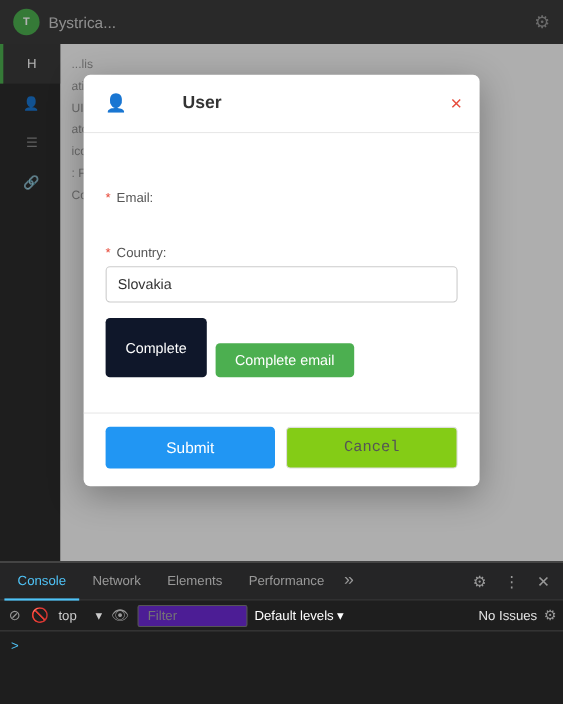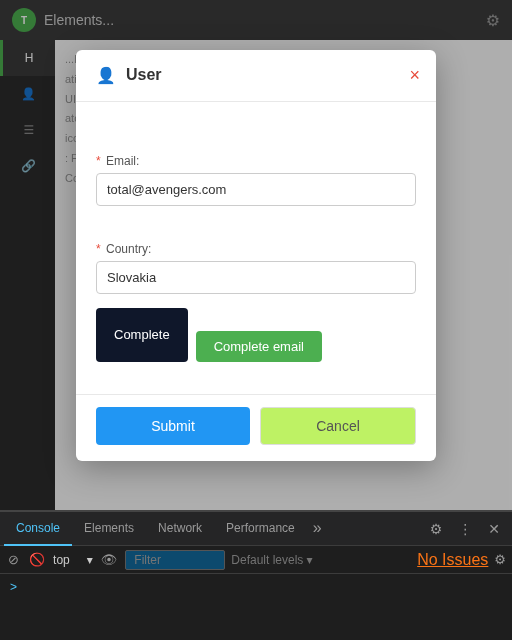--- a/index.html
+++ b/index.html
@@ -125,20 +125,21 @@
 
     .modal-icon {
       color: #555;
       font-size: 16px;
     }
 
     .modal-title {
       font-size: 16px;
       font-weight: 600;
       color: #333;
+      margin-left: 40px;
     }
 
     .modal-close {
       position: absolute;
       right: 16px;
       top: 50%;
       transform: translateY(-50%);
       color: #e74c3c;
       font-size: 18px;
       cursor: pointer;
@@ -222,27 +223,28 @@
       border: none;
       border-radius: 4px;
       padding: 10px;
       font-size: 14px;
       font-weight: 500;
       cursor: pointer;
     }
 
     .btn-cancel {
       flex: 1;
-      background: #bef264;
+      background: #84cc16;
       color: #555;
       border: 1px solid #ddd;
       border-radius: 4px;
       padding: 10px;
       font-size: 14px;
       cursor: pointer;
+      font-family: Liberation Mono, monospace;
     }
 
     
     .devtools {
       position: absolute;
       bottom: 0;
       left: 0;
       right: 0;
       height: 130px;
       background: #1e1e1e;
@@ -318,46 +320,45 @@
       align-items: center;
       gap: 17px;
       background: none;
       border: none;
       color: #ccc;
       font-size: 12px;
       cursor: pointer;
     }
 
     .devtools-filter {
-      background: #0c4a6e;
+      background: #4c1d95;
       border: 1px solid #555;
       border-radius: 2px;
       color: #ccc;
       font-size: 12px;
       padding: 2px 8px;
       width: 100px;
       outline: none;
     }
 
     .devtools-levels {
       display: flex;
       align-items: flex-start;
       gap: 3px;
       background: none;
       border: none;
-      color: #737373;
+      color: #ffffff;
       font-size: 12px;
       cursor: pointer;
     }
 
     .devtools-no-issues {
       margin-left: auto;
-      color: #f97316;
-      font-size: 16px;
-      text-decoration: underline;
+      color: #e5e5e5;
+      font-size: 12px;
     }
 
     .devtools-settings-sm {
       color: #999;
       font-size: 13px;
       cursor: pointer;
     }
 
     .devtools-content {
       padding: 6px 10px;
@@ -374,21 +375,21 @@
     }
   </style>
 </head>
 <body>
 
 <div class="app-bg">
   <div class="app-topbar">
     <div class="app-logo">
       <span>T</span>
     </div>
-    <span class="app-title">Elements...</span>
+    <span class="app-title">Bystrica...</span>
     <span class="app-gear">⚙</span>
   </div>
 
   <div class="app-sidebar">
     <div class="app-sidebar-item active">H</div>
     <div class="app-sidebar-item">👤</div>
     <div class="app-sidebar-item">☰</div>
     <div class="app-sidebar-item">🔗</div>
   </div>
 
@@ -408,21 +409,20 @@
       <button class="modal-close">×</button>
     </div>
 
     <div class="modal-body">
 
       <div class="form-group">
         <label class="form-label">
           <span class="required">*</span>
           <span>Email:</span>
         </label>
-        <input class="form-input" type="text" value="total@avengers.com" style="">
       </div>
 
       <div class="form-group">
         <label class="form-label">
           <span class="required">*</span>
           <span>Country:</span>
         </label>
         <input class="form-input" type="text" value="Slovakia" style="">
       </div>
 
@@ -436,22 +436,22 @@
     <div class="modal-footer">
       <button class="btn-submit">Submit</button>
       <button class="btn-cancel">Cancel</button>
     </div>
   </div>
 </div>
 
 <div class="devtools">
   <div class="devtools-tabs">
     <div class="devtools-tab active">Console</div>
+    <div class="devtools-tab">Network</div>
     <div class="devtools-tab">Elements</div>
-    <div class="devtools-tab">Network</div>
     <div class="devtools-tab">Performance</div>
     <div class="devtools-tab-more devtools-tab">»</div>
     <div class="devtools-right-icons">
       <span class="devtools-icon">⚙</span>
       <span class="devtools-icon">⋮</span>
       <span class="devtools-icon">✕</span>
     </div>
   </div>
 
   <div class="devtools-toolbar">

